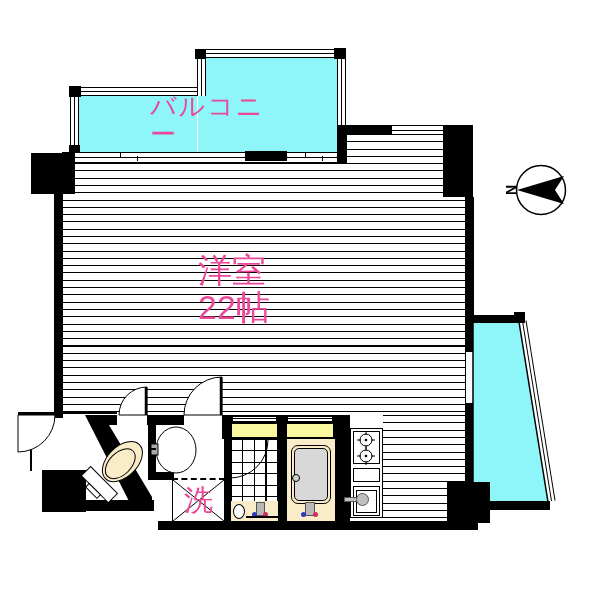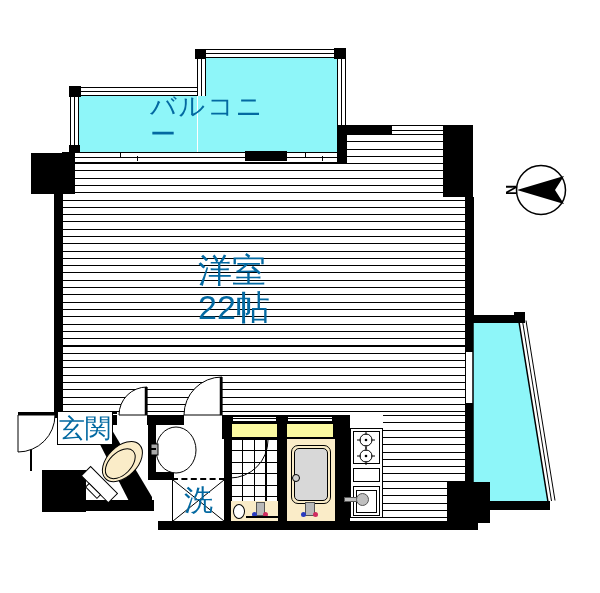--- a/index.html
+++ b/index.html
@@ -1,17 +1,17 @@
 <!DOCTYPE html>
 <html><head>
 <meta charset="utf-8">
 <style>
   html,body{margin:0;padding:0;background:#fff;}
   #plan{position:relative;width:600px;height:593px;background:#fff;overflow:hidden;
-        font-family:"Liberation Sans","DejaVu Sans",sans-serif;color:#0369a1;}
+        font-family:"Liberation Sans","DejaVu Sans",sans-serif;color:#ec4899;}
   #plan div{position:absolute;box-sizing:border-box;}
   .w{background:#000;}
   .stripes{background:repeating-linear-gradient(to bottom,#000 0 1px,#fff 1px 7.3px);}
   .cyan{background:#8ef6f9;}
   .rail-h{background:linear-gradient(to bottom,#000 0 1px,#fff 1px 4px,#000 4px 5px,#fff 5px 8px,#000 8px 9px);}
   .rail-v{background:linear-gradient(to right,#000 0 1px,#fff 1px 4px,#000 4px 5px,#fff 5px 8px,#000 8px 9px);}
   .winband{background:linear-gradient(to bottom,#000 0 1px,#fff 1px 5px,#000 5px 6px,#fff 6px 10px,#000 10px 11px);}
   .winline{background:linear-gradient(to bottom,#fff 0 1px,#000 1px 2px,#fff 2px 4px);}
   .winright{background:#fff;border-left:1px solid #000;border-right:1px solid #000;}
   .yellow{background:#fbf9a0;border:1px solid #000;}
@@ -110,21 +110,20 @@
   <div class="w" style="left:42px;top:500px;width:112px;height:11px"></div>
   <div class="w" style="left:42px;top:470px;width:44px;height:42px"></div>
   <div class="w" style="left:30px;top:413px;width:2px;height:58px"></div>
 
   <div class="lbl" style="left:150px;top:105px;width:140px;height:30px;font-size:26px;letter-spacing:2px">バルコニー</div>
   <div style="left:198px;top:252px;width:125px;text-align:left;font-size:34px;line-height:37px">
     <span style="position:static">洋室</span><br>
     <span style="position:static">22帖</span>
   </div>
   <div style="left:489px;top:342px;height:160px;width:24px;writing-mode:vertical-rl;text-orientation:upright;font-size:21px;letter-spacing:3px">バルコニー</div>
-  <div class="lbl box" style="left:57px;top:411px;width:56px;height:34px;font-size:26px;z-index:5">玄関</div>
   <div class="lbl" style="left:172px;top:482px;width:53px;height:38px;font-size:29px;z-index:5">洗</div>
 
   <svg width="600" height="593" viewBox="0 0 600 593">
 
     <path d="M147,415 L119,415 A28,28 0 0 1 147,387 Z" fill="#fff" stroke="#000" stroke-width="1"></path>
     <line x1="146" y1="387" x2="146" y2="415" stroke="#000" stroke-width="2.5"></line>
     <path d="M222,415 L184,415 A38,38 0 0 1 222,377 Z" fill="#fff" stroke="#000" stroke-width="1"></path>
     <line x1="221" y1="377" x2="221" y2="415" stroke="#000" stroke-width="2.5"></line>
 
     <path d="M18,415 L55,415 A37,37 0 0 1 18,452 Z" fill="#fff" stroke="#000" stroke-width="1"></path>

